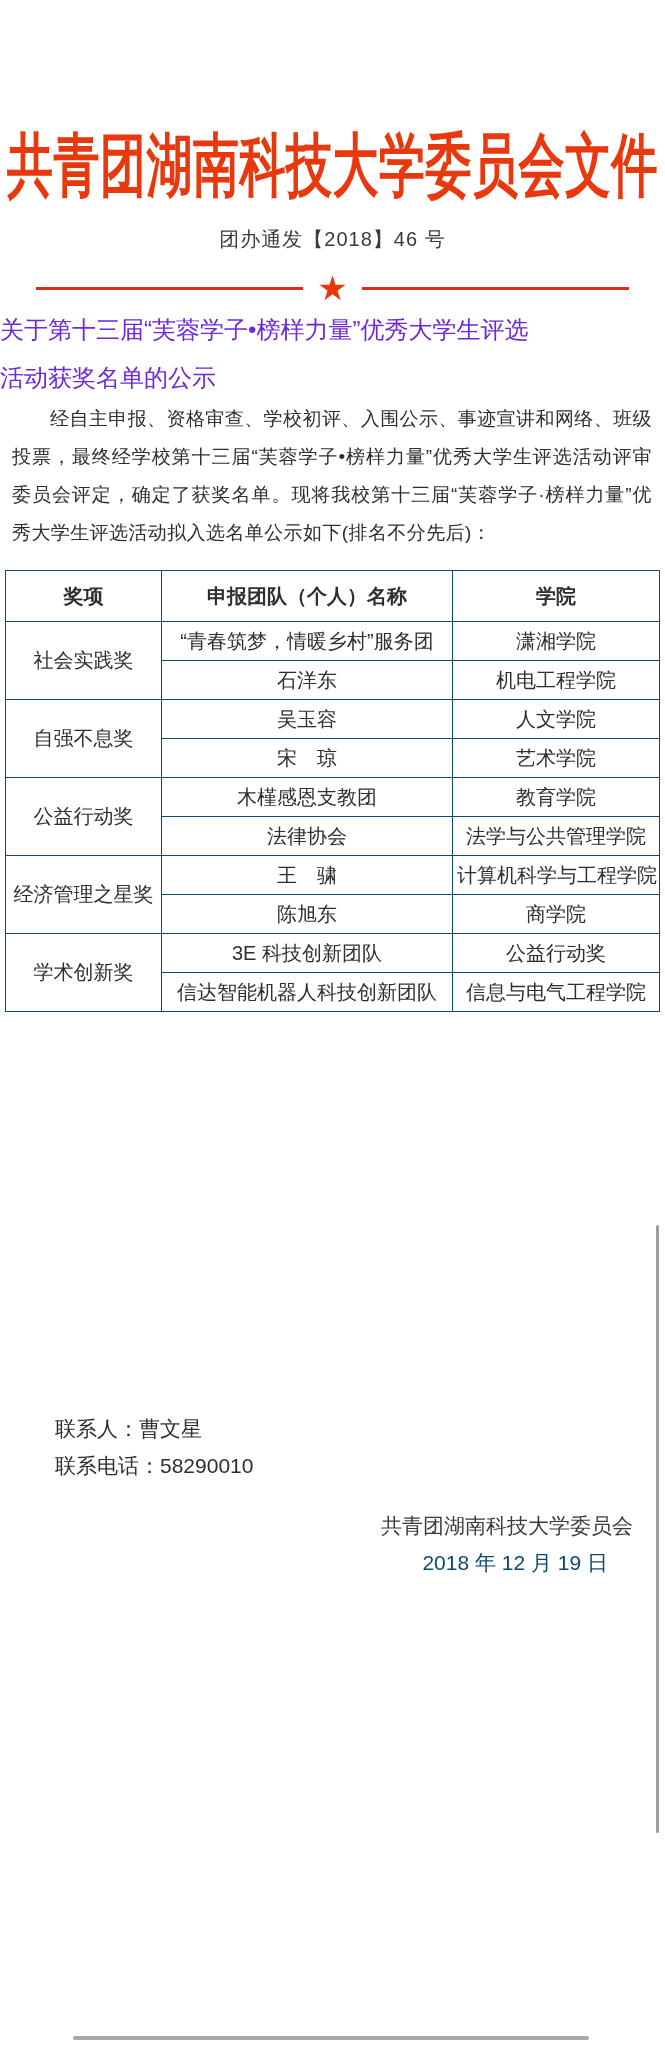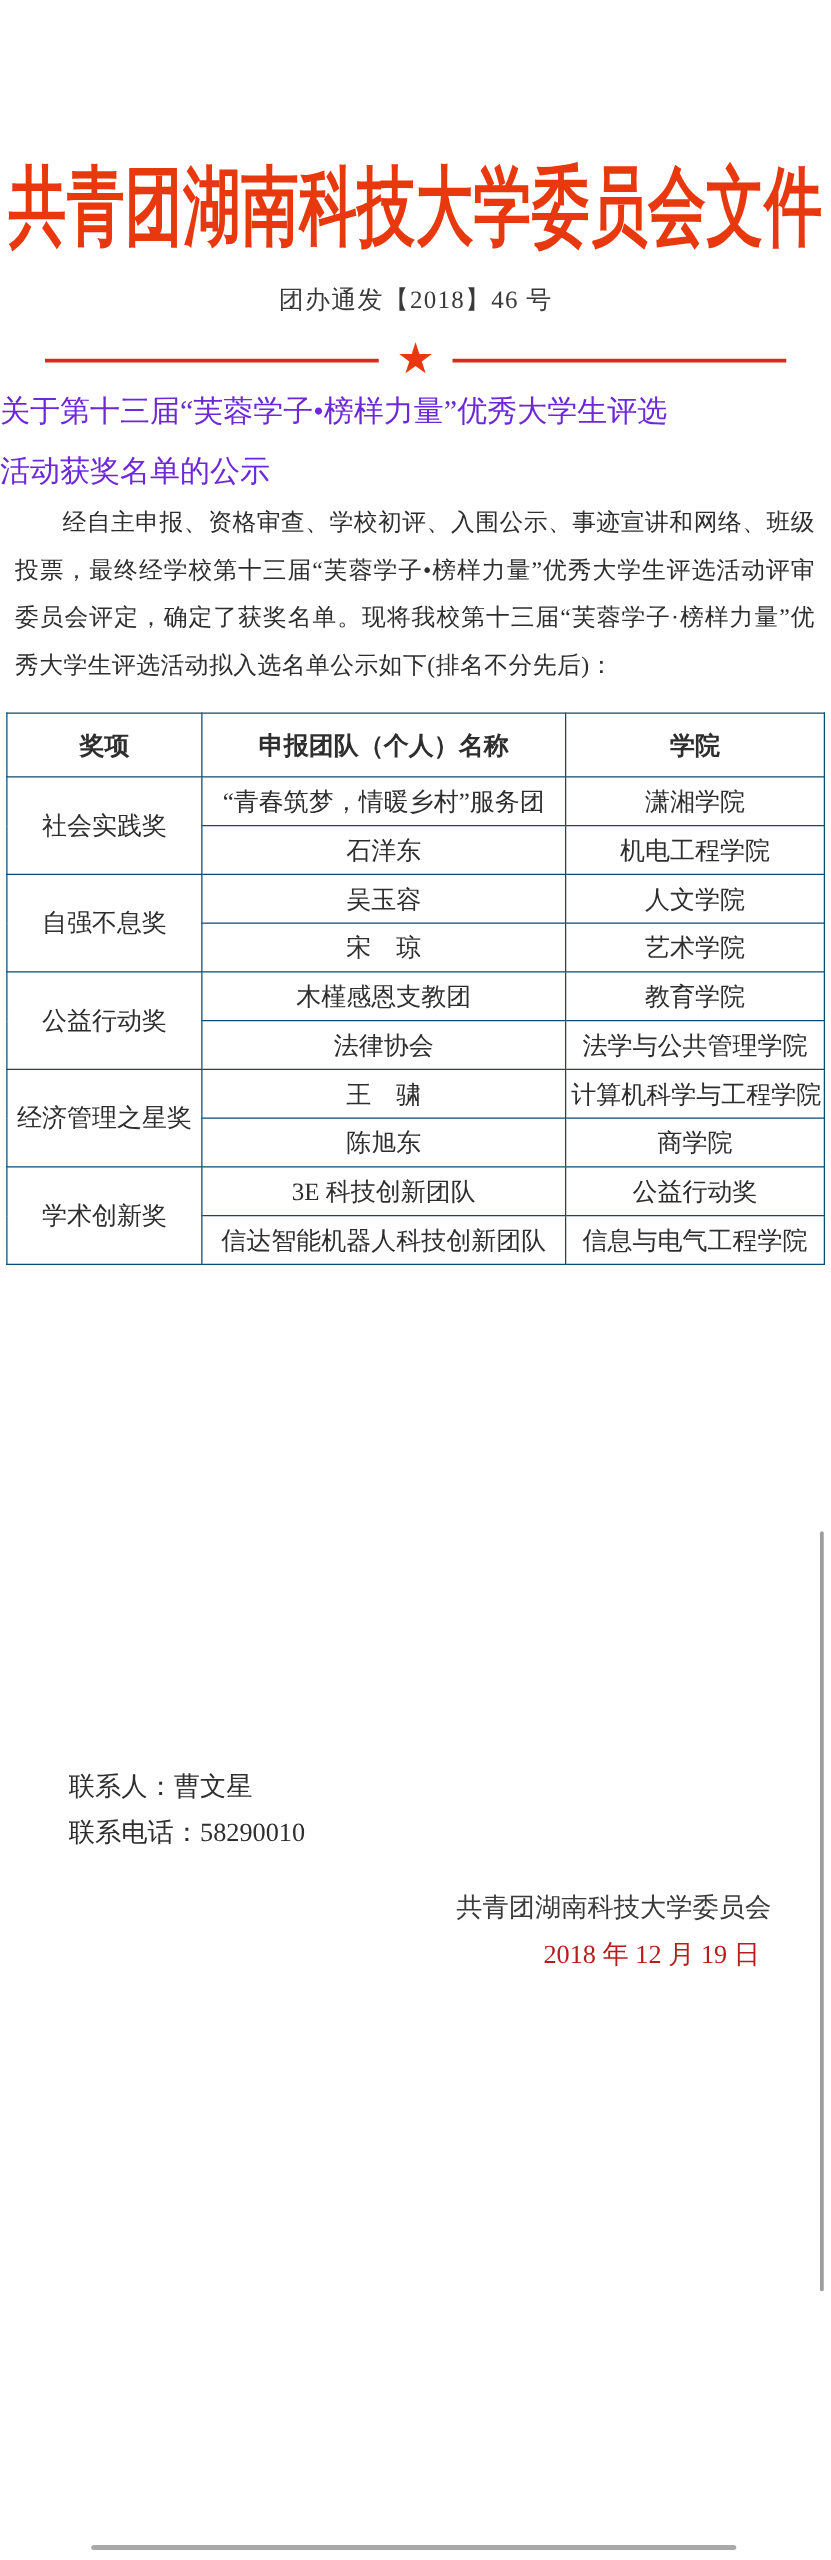--- a/index.html
+++ b/index.html
@@ -1,21 +1,21 @@
 <!DOCTYPE html>
 <html><head>
 <meta charset="utf-8">
 <style>
   html,body { margin:0; padding:0; background:#ffffff; }
   .canvas {
     position:relative;
     width:665px; height:2048px;
     background:#ffffff;
     overflow:hidden;
-    font-family:Liberation Serif, serif;
+    font-family:Liberation Sans, sans-serif;
     color:#2e2e2e;
   }
   
   .org-title {
     position:absolute; top:120px; left:0; right:0;
     text-align:center;
     font-size:46px; font-weight:bold;
     color:#e8380d;
     white-space:nowrap;
     transform:scaleY(1.5);
@@ -71,22 +71,22 @@
     position:absolute; top:1296px; left:12px; right:14px;
     margin:0;
     font-size:21px; line-height:39px;
     letter-spacing:0.4px;
     text-align:justify;
     text-indent:2em;
     color:#2e2e2e;
   }
   .contact-name  { position:absolute; top:1415px; left:55px; font-size:21px; color:#2e2e2e; }
   .contact-phone { position:absolute; top:1452px; left:55px; font-size:21px; color:#2e2e2e; }
-  .signature { position:absolute; top:1512px; right:48px; font-size:21px; color:#3a3a3a; }
-  .sign-date { position:absolute; top:1549px; right:57px; font-size:21px; color:#b91c1c; }
+  .signature { position:absolute; top:1512px; right:32px; font-size:21px; color:#3a3a3a; }
+  .sign-date { position:absolute; top:1549px; right:57px; font-size:21px; color:#0c4a6e; }
   .v-scrollbar {
     position:absolute; top:1225px; right:6px;
     width:3px; height:608px;
     background:#9e9e9e; border-radius:2px;
   }
   .h-scrollbar {
     position:absolute; top:2036px; left:73px;
     width:516px; height:4px;
     background:#a9a9a9; border-radius:2px;
   }

